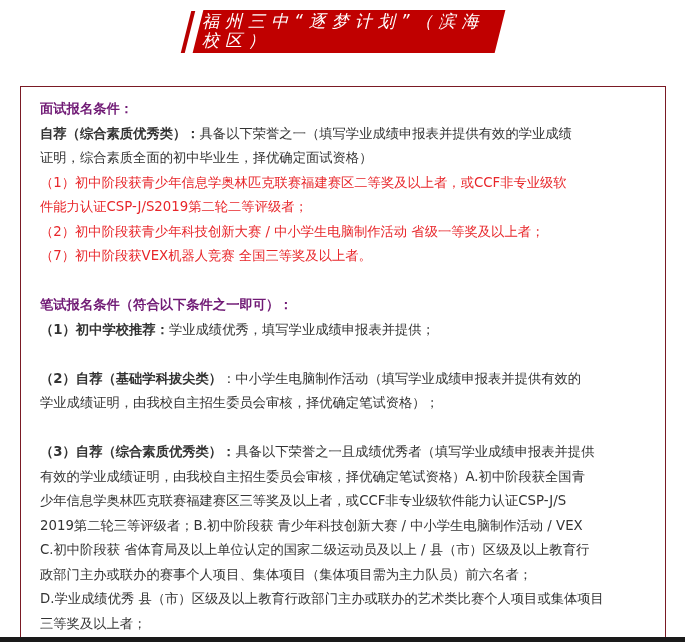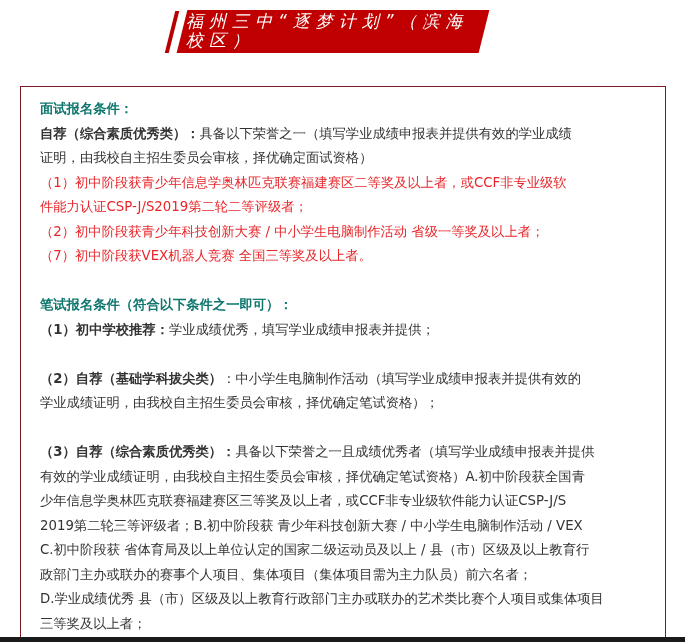--- a/index.html
+++ b/index.html
@@ -1,41 +1,41 @@
 <!DOCTYPE html>
 <html><head>
 <meta charset="utf-8">
 <style>
   html, body { margin:0; padding:0; }
   body {
     width:685px; height:642px; overflow:hidden; position:relative;
     background:#ffffff;
     font-family:"DejaVu Sans","Liberation Sans",sans-serif;
   }
-  .banner-wrap { position:absolute; left:164px; top:9px; width:330px; height:45px; }
+  .banner-wrap { position:absolute; left:180px; top:9px; width:330px; height:45px; }
   .banner-stripe {
     position:absolute; left:6px; top:2px; width:4px; height:42px;
     background:#b80000; transform:skewX(-14deg);
   }
   .banner {
     position:absolute; left:18px; top:1px; width:302px; height:43px;
     background:#c00000; transform:skewX(-14deg);
   }
   .banner-title {
     position:absolute; left:22px; top:3px; width:300px;
     color:#ffffff; font-size:17px; line-height:19px; letter-spacing:6px;
     font-style:italic; font-weight:normal; word-break:break-all;
   }
   .box {
     position:absolute; left:20px; top:86px; width:646px; height:600px;
     border:1px solid #7a1a24; box-sizing:border-box;
   }
   .content { position:absolute; left:40px; top:97px; width:612px; font-size:13.3px; color:#333; }
   .line { line-height:24.5px; white-space:nowrap; }
-  .heading { color:#0f766e; font-weight:bold; }
+  .heading { color:#701a75; font-weight:bold; }
   .bold { font-weight:bold; color:#333;text-align:right; }
   .red { color:#e8262a; }
   .gap { height:24.5px; }
   .bottom-bar { position:absolute; left:0; top:637px; width:685px; height:5px; background:#1a1a1a; }
 </style>
 </head>
 <body>
 
 <div class="banner-wrap">
   <div class="banner-stripe"></div>
@@ -43,21 +43,21 @@
   <div class="banner-title">福州三中“逐梦计划”（滨海校区）</div>
 </div>
 
 <div class="box"></div>
 
 <div class="content">
   <div class="line heading">面试报名条件：</div>
   <div class="line">
     <span class="bold">自荐（综合素质优秀类）：</span><span>具备以下荣誉之一（填写学业成绩申报表并提供有效的学业成绩</span>
   </div>
-  <div class="line">证明，由我校自主招生委员会审核，择优确定面试资格）</div>
+  <div class="line">证明，综合素质全面的初中毕业生，择优确定面试资格）</div>
   <div class="line red">（1）初中阶段获青少年信息学奥林匹克联赛福建赛区二等奖及以上者，或CCF非专业级软</div>
   <div class="line red">件能力认证CSP-J/S2019第二轮二等评级者；</div>
   <div class="line red">（2）初中阶段获青少年科技创新大赛 / 中小学生电脑制作活动 省级一等奖及以上者；</div>
   <div class="line red">（7）初中阶段获VEX机器人竞赛 全国三等奖及以上者。</div>
   <div class="gap"></div>
   <div class="line heading">笔试报名条件（符合以下条件之一即可）：</div>
   <div class="line">
     <span class="bold">（1）初中学校推荐：</span><span>学业成绩优秀，填写学业成绩申报表并提供；</span>
   </div>
   <div class="gap"></div>

